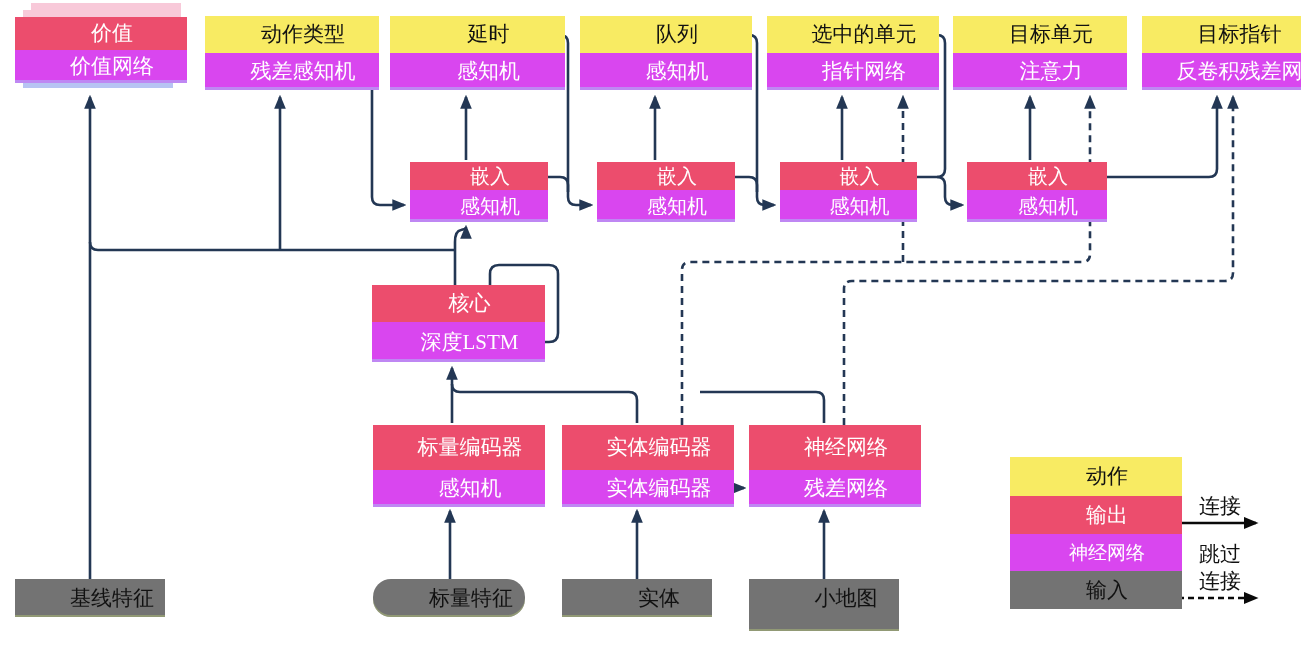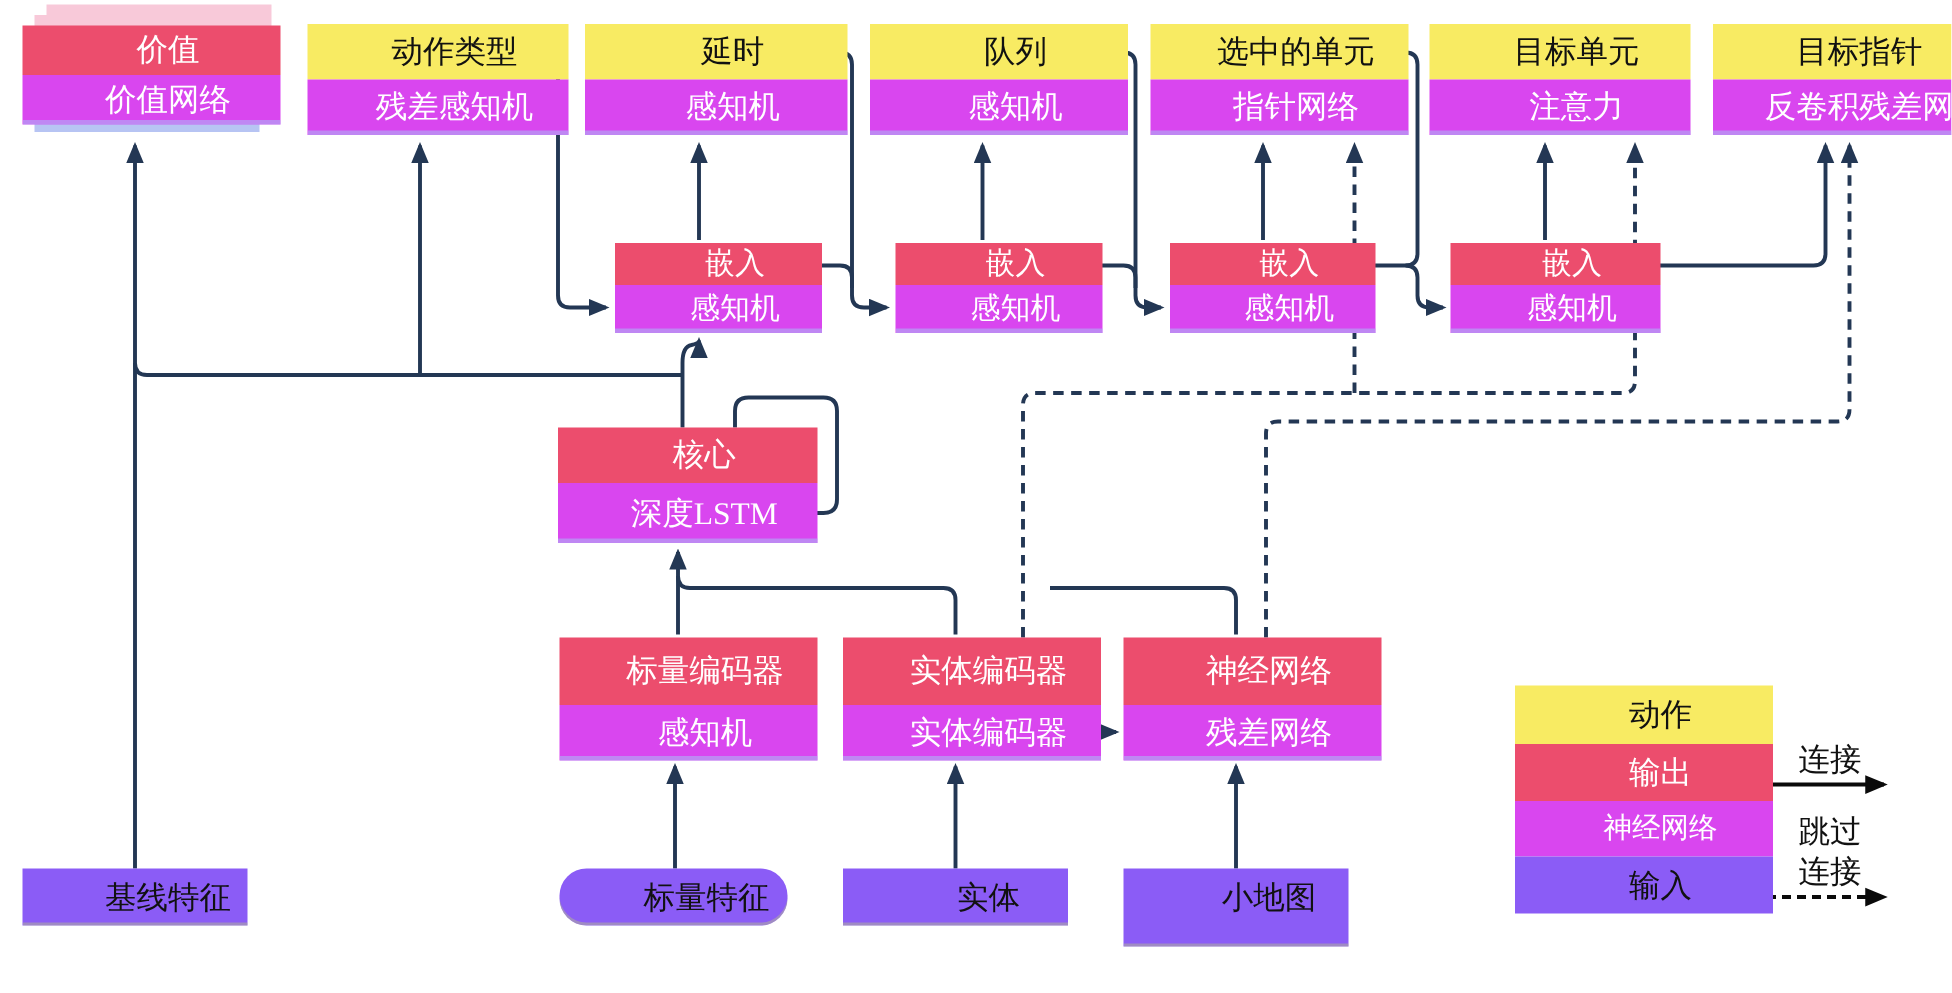--- a/index.html
+++ b/index.html
@@ -4,21 +4,21 @@
 <style>
   html,body{margin:0;padding:0;background:#ffffff;}
   #canvas{position:relative;width:1301px;height:662px;background:#ffffff;overflow:hidden;
           font-family:"Liberation Serif","DejaVu Serif",serif;}
   #wires{position:absolute;left:0;top:0;z-index:0;}
   .node{position:absolute;z-index:2;text-align:center;}
   .row{width:100%;overflow:hidden;white-space:nowrap;padding-left:22px;}
   .hdr-yellow{background:#F8EB63;color:#111111;}
   .hdr-pink{background:#EC4D6D;color:#ffffff;}
   .body-blue{background:#d946ef;color:#ffffff;box-shadow:inset 0 -3px 0 rgba(170,190,245,.55);}
-  .green{background:#8b5cf6;color:#111111;box-shadow:inset 0 -2px 0 rgba(190,210,120,.4);}
+  .green{background:#737373;color:#111111;box-shadow:inset 0 -2px 0 rgba(190,210,120,.4);}
   .ghost{position:absolute;z-index:1;}
   .ghost .gp{width:100%;height:50%;background:#F8C9D9;}
   .ghost .gb{width:100%;height:50%;background:#B7C4F3;}
   .t20{font-size:21px;line-height:37px;}
   .t-emb-h{font-size:20px;line-height:28px;}
   .t-emb-b{font-size:20px;line-height:32px;}
   .legend-label{position:absolute;z-index:2;font-size:21px;color:#111111;text-align:center;white-space:nowrap;}
 </style>
 </head>
 <body>

